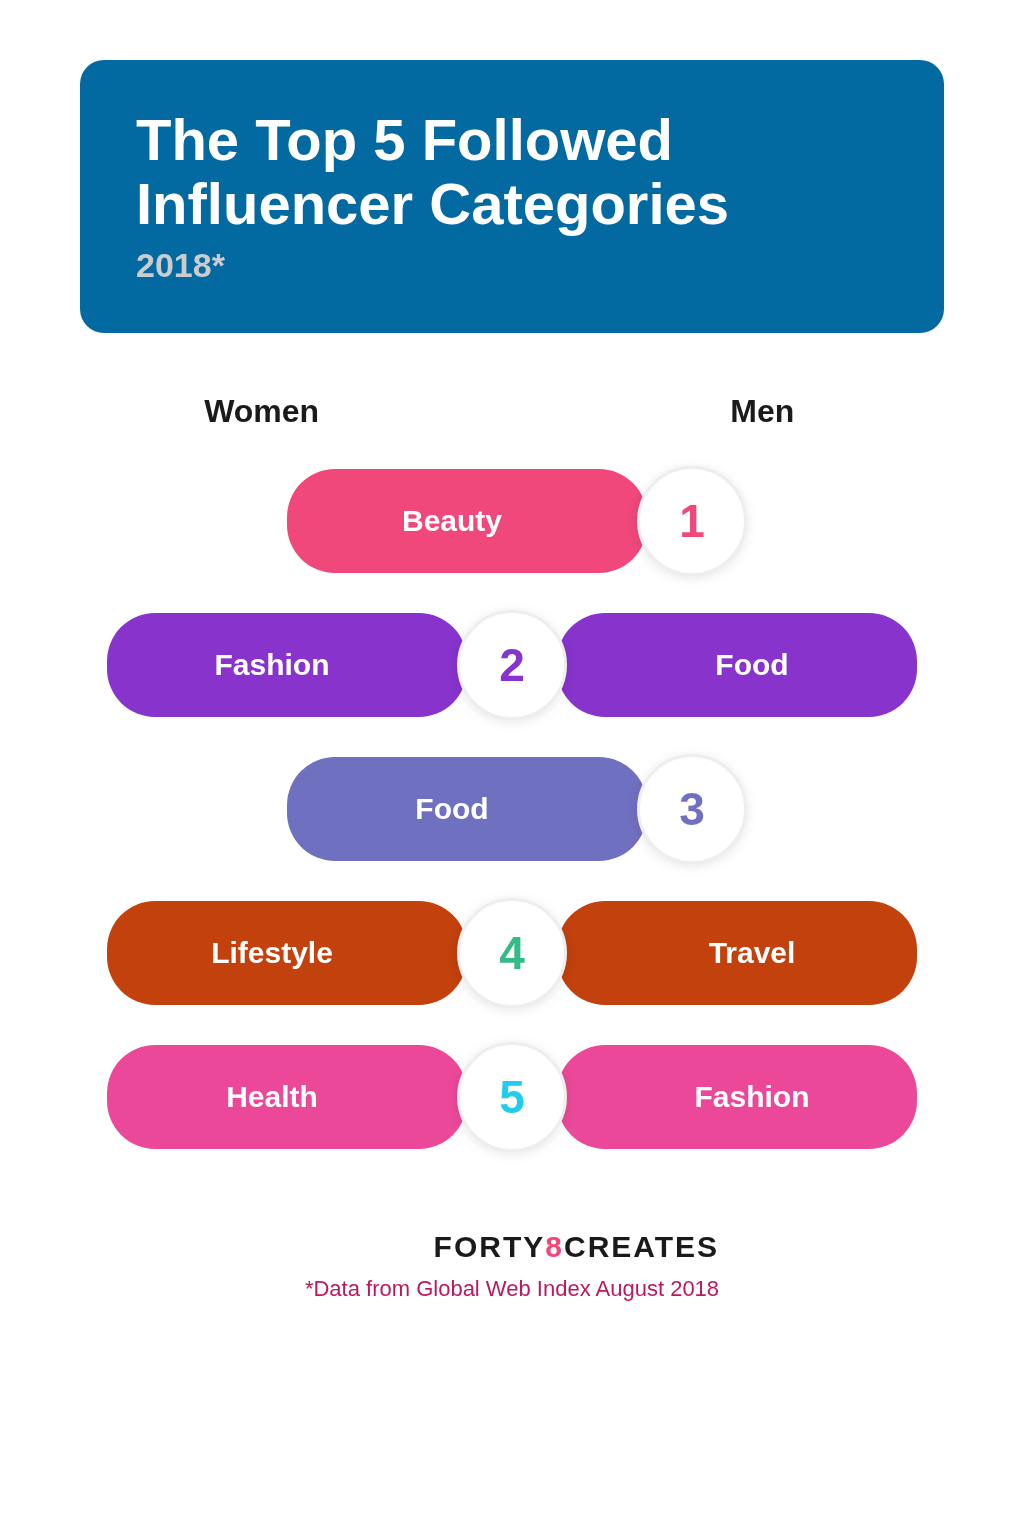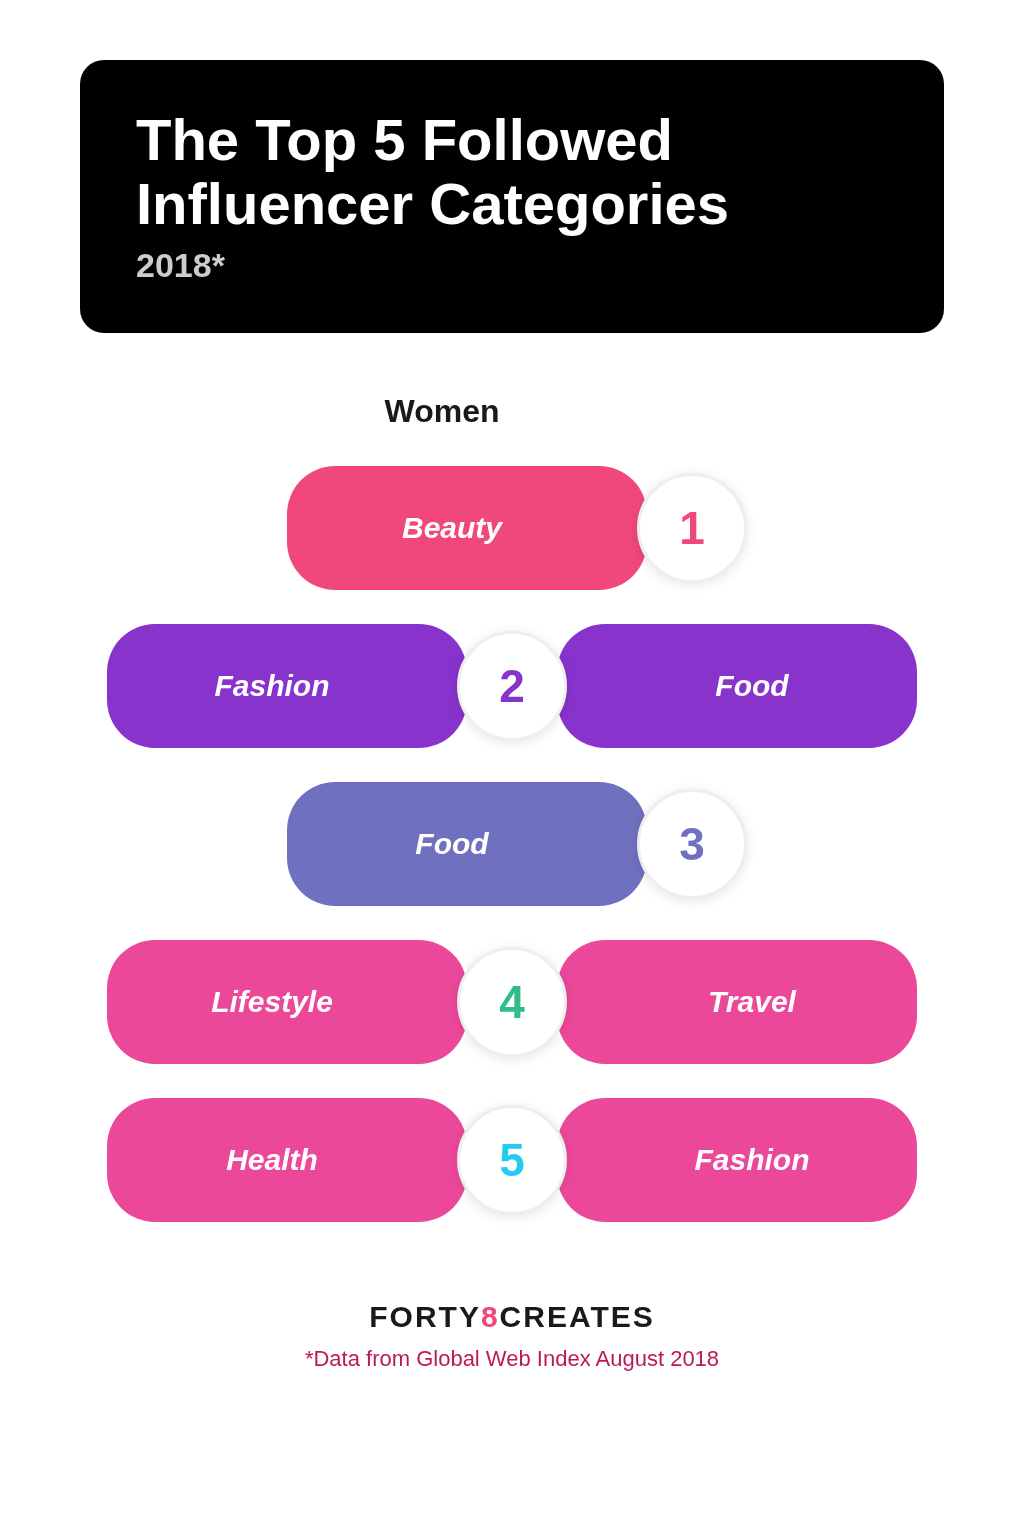--- a/index.html
+++ b/index.html
@@ -9,21 +9,21 @@
       font-family: 'Arial', 'Helvetica Neue', sans-serif;
       width: 1024px;
       min-height: 1522px;
       display: flex;
       flex-direction: column;
       align-items: center;
       padding: 60px 80px 60px 80px;
     }
 
     .title-box {
-      background: #000000;
+      background: #0369a1;
       border-radius: 24px;
       padding: 48px 56px;
       width: 100%;
       margin-bottom: 60px;
     }
 
     .title-main {
       color: #ffffff;
       font-size: 58px;
       font-weight: 900;
@@ -76,30 +76,29 @@
     .row {
       display: flex;
       align-items: center;
       justify-content: center;
       width: 100%;
       margin-bottom: 18px;
       position: relative;
     }
 
     .pill {
-      height: 124px;
+      height: 104px;
       border-radius: 48px;
       display: flex;
       align-items: center;
       justify-content: center;
       color: #ffffff;
       font-size: 30px;
       font-weight: 600;
       width: 360px;
-      font-style: italic;
     }
 
     .pill-women {
       justify-content: center;
       padding-right: 30px;
     }
 
     .pill-men {
       justify-content: center;
       padding-left: 30px;
@@ -128,32 +127,32 @@
 
     
     .row-2 .pill { background: #8833cc; }
     .row-2 .number-circle { color: #8833cc; }
 
     
     .row-3 .pill { background: #7070c0; }
     .row-3 .number-circle { color: #7070c0; }
 
     
-    .row-4 .pill { background: #ec4899; }
+    .row-4 .pill { background: #c2410c; }
     .row-4 .number-circle { color: #33bb88; }
 
     
     .row-5 .pill { background: #ec4899; }
     .row-5 .number-circle { color: #22ccee; }
 
     .footer {
       margin-top: 60px;
       display: flex;
       flex-direction: column;
-      align-items: center;
+      align-items: flex-end;
       gap: 12px;
     }
 
     .brand-name {
       font-size: 30px;
       font-weight: 900;
       color: #1a1a1a;
       letter-spacing: 2px;
     }
 
@@ -179,20 +178,21 @@
 <div class="title-box">
   <div class="title-main">The Top 5 Followed Influencer Categories</div>
   <div class="title-sub">2018*</div>
 </div>
 
 <div class="chart-area">
 
   <div class="column-headers">
     <div class="col-header col-header-women">Women</div>
     <div class="col-header-spacer"></div>
+    <div class="col-header col-header-men">Men</div>
   </div>
 
   <div class="row row-1">
     <div class="pill pill-women">Beauty</div>
     <div class="number-circle">1</div>
   </div>
 
   <div class="row row-2">
     <div class="pill pill-women">Fashion</div>
     <div class="number-circle">2</div>

